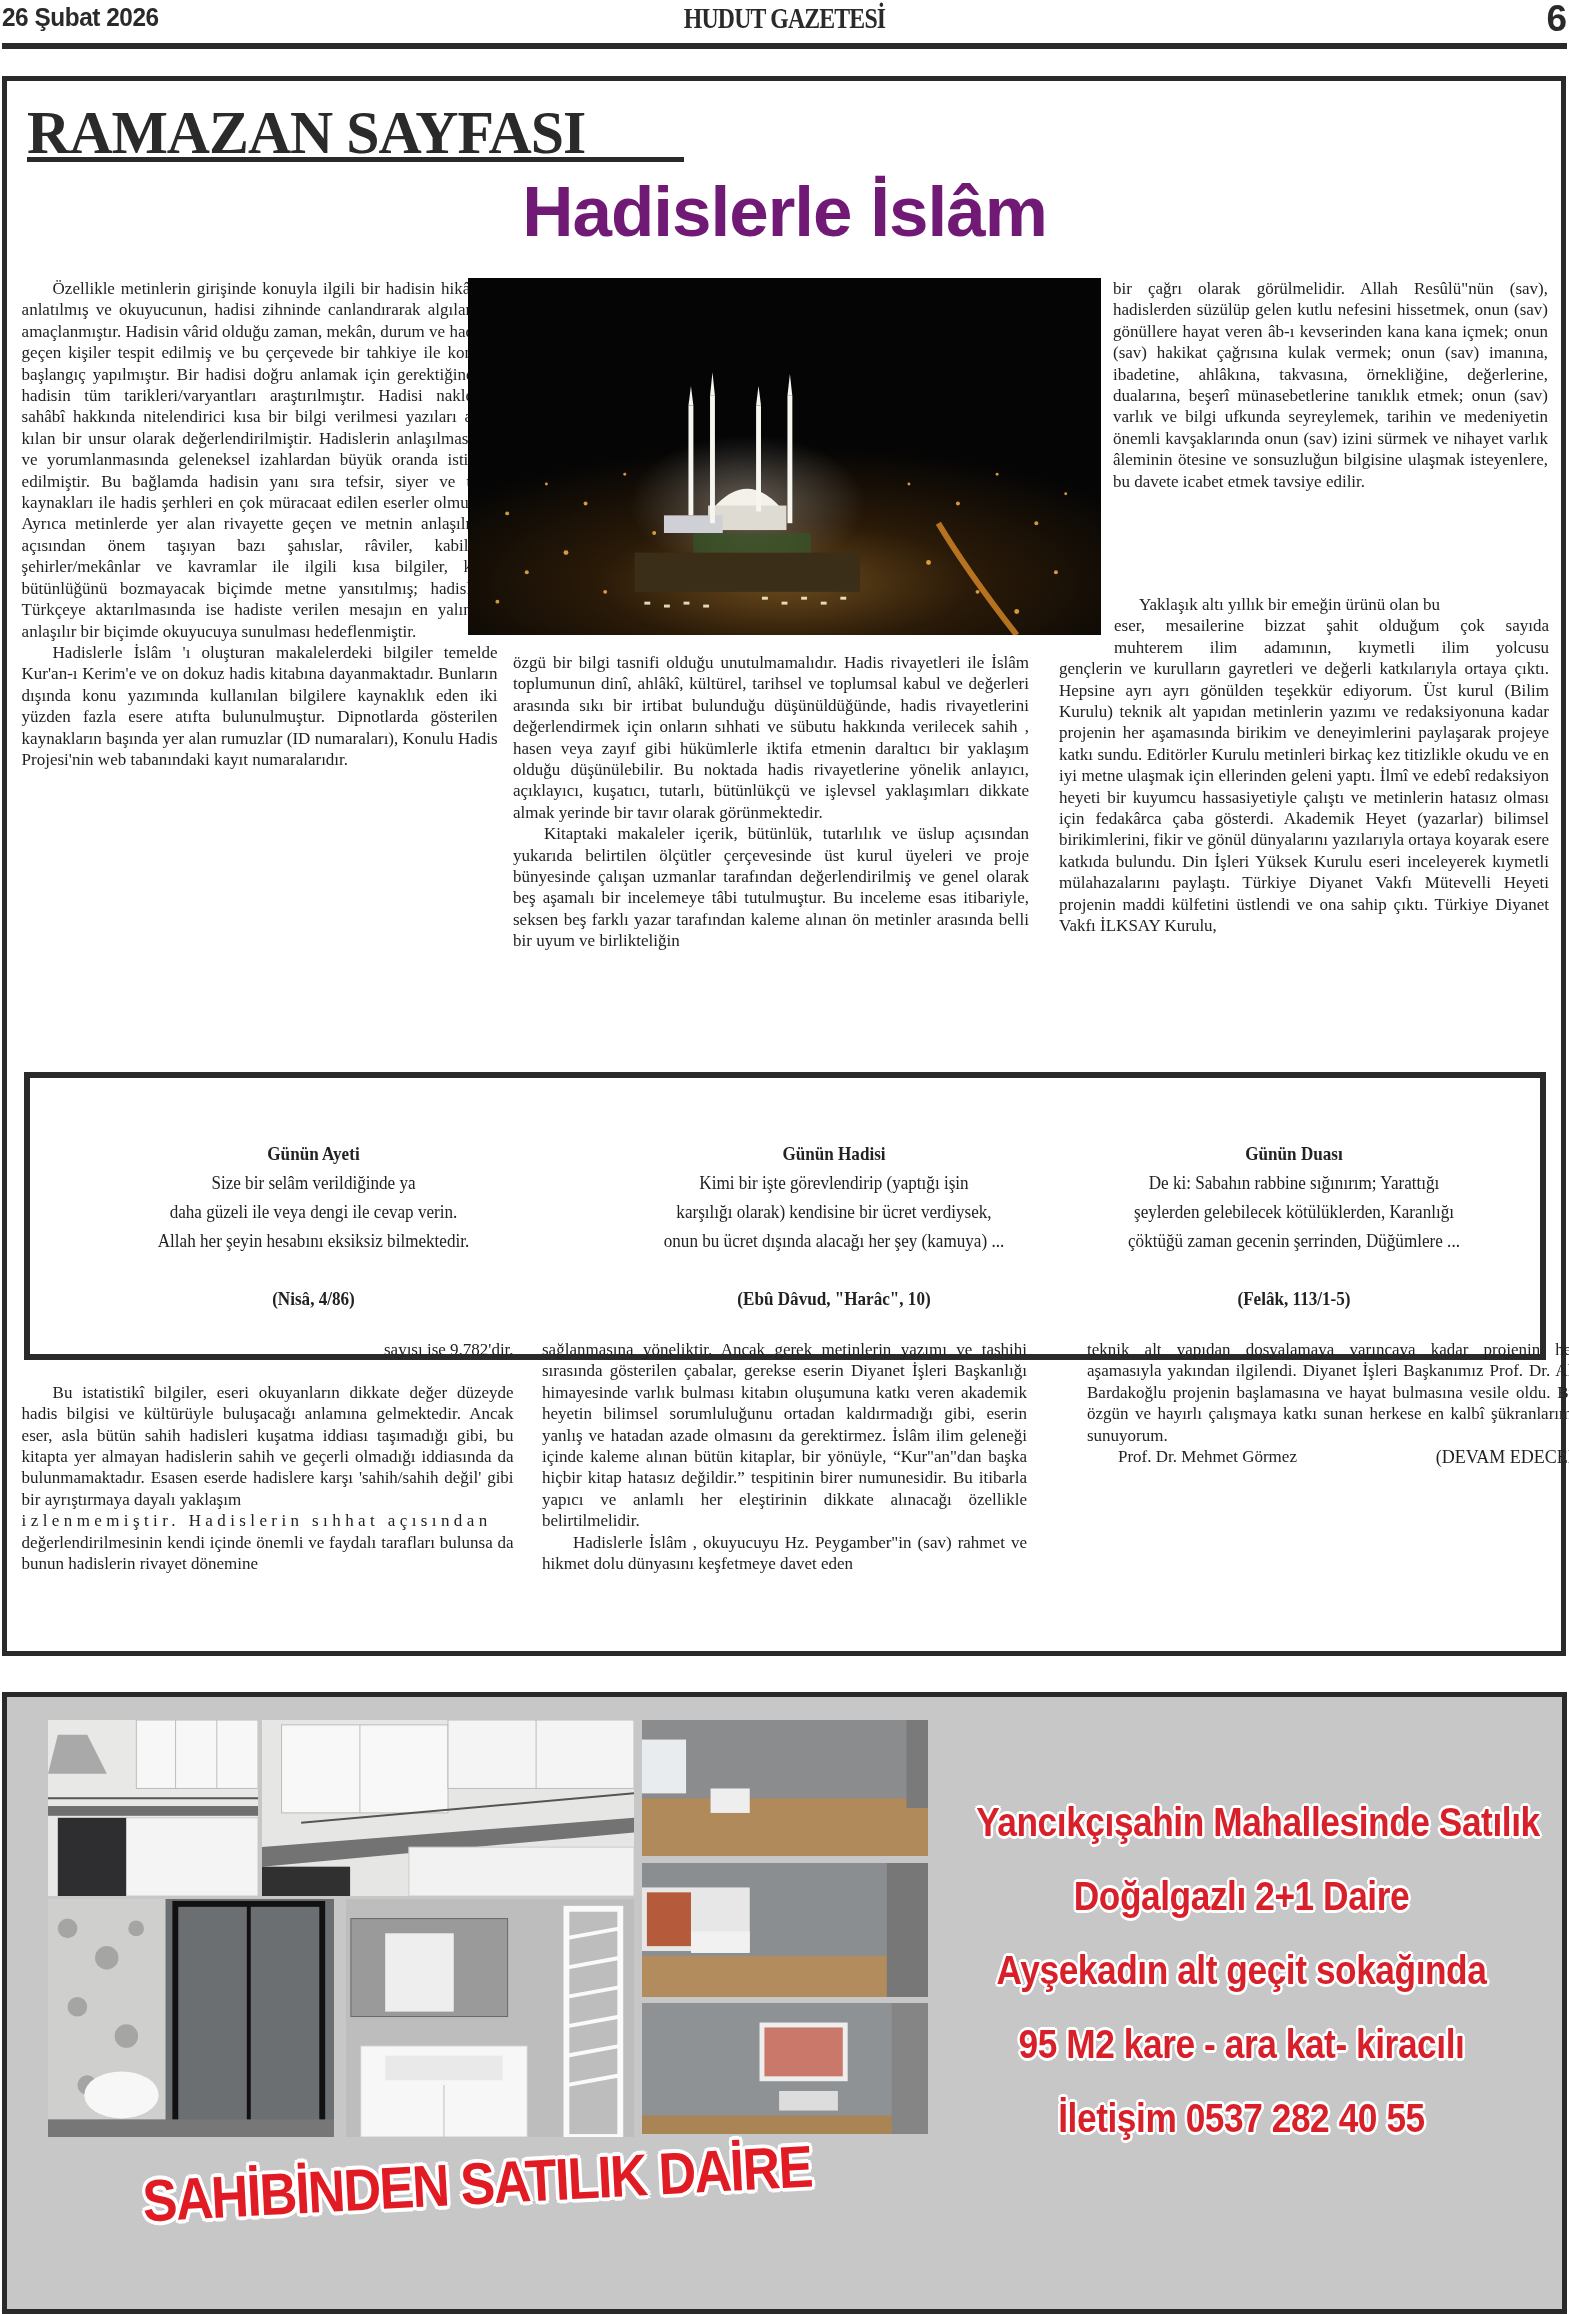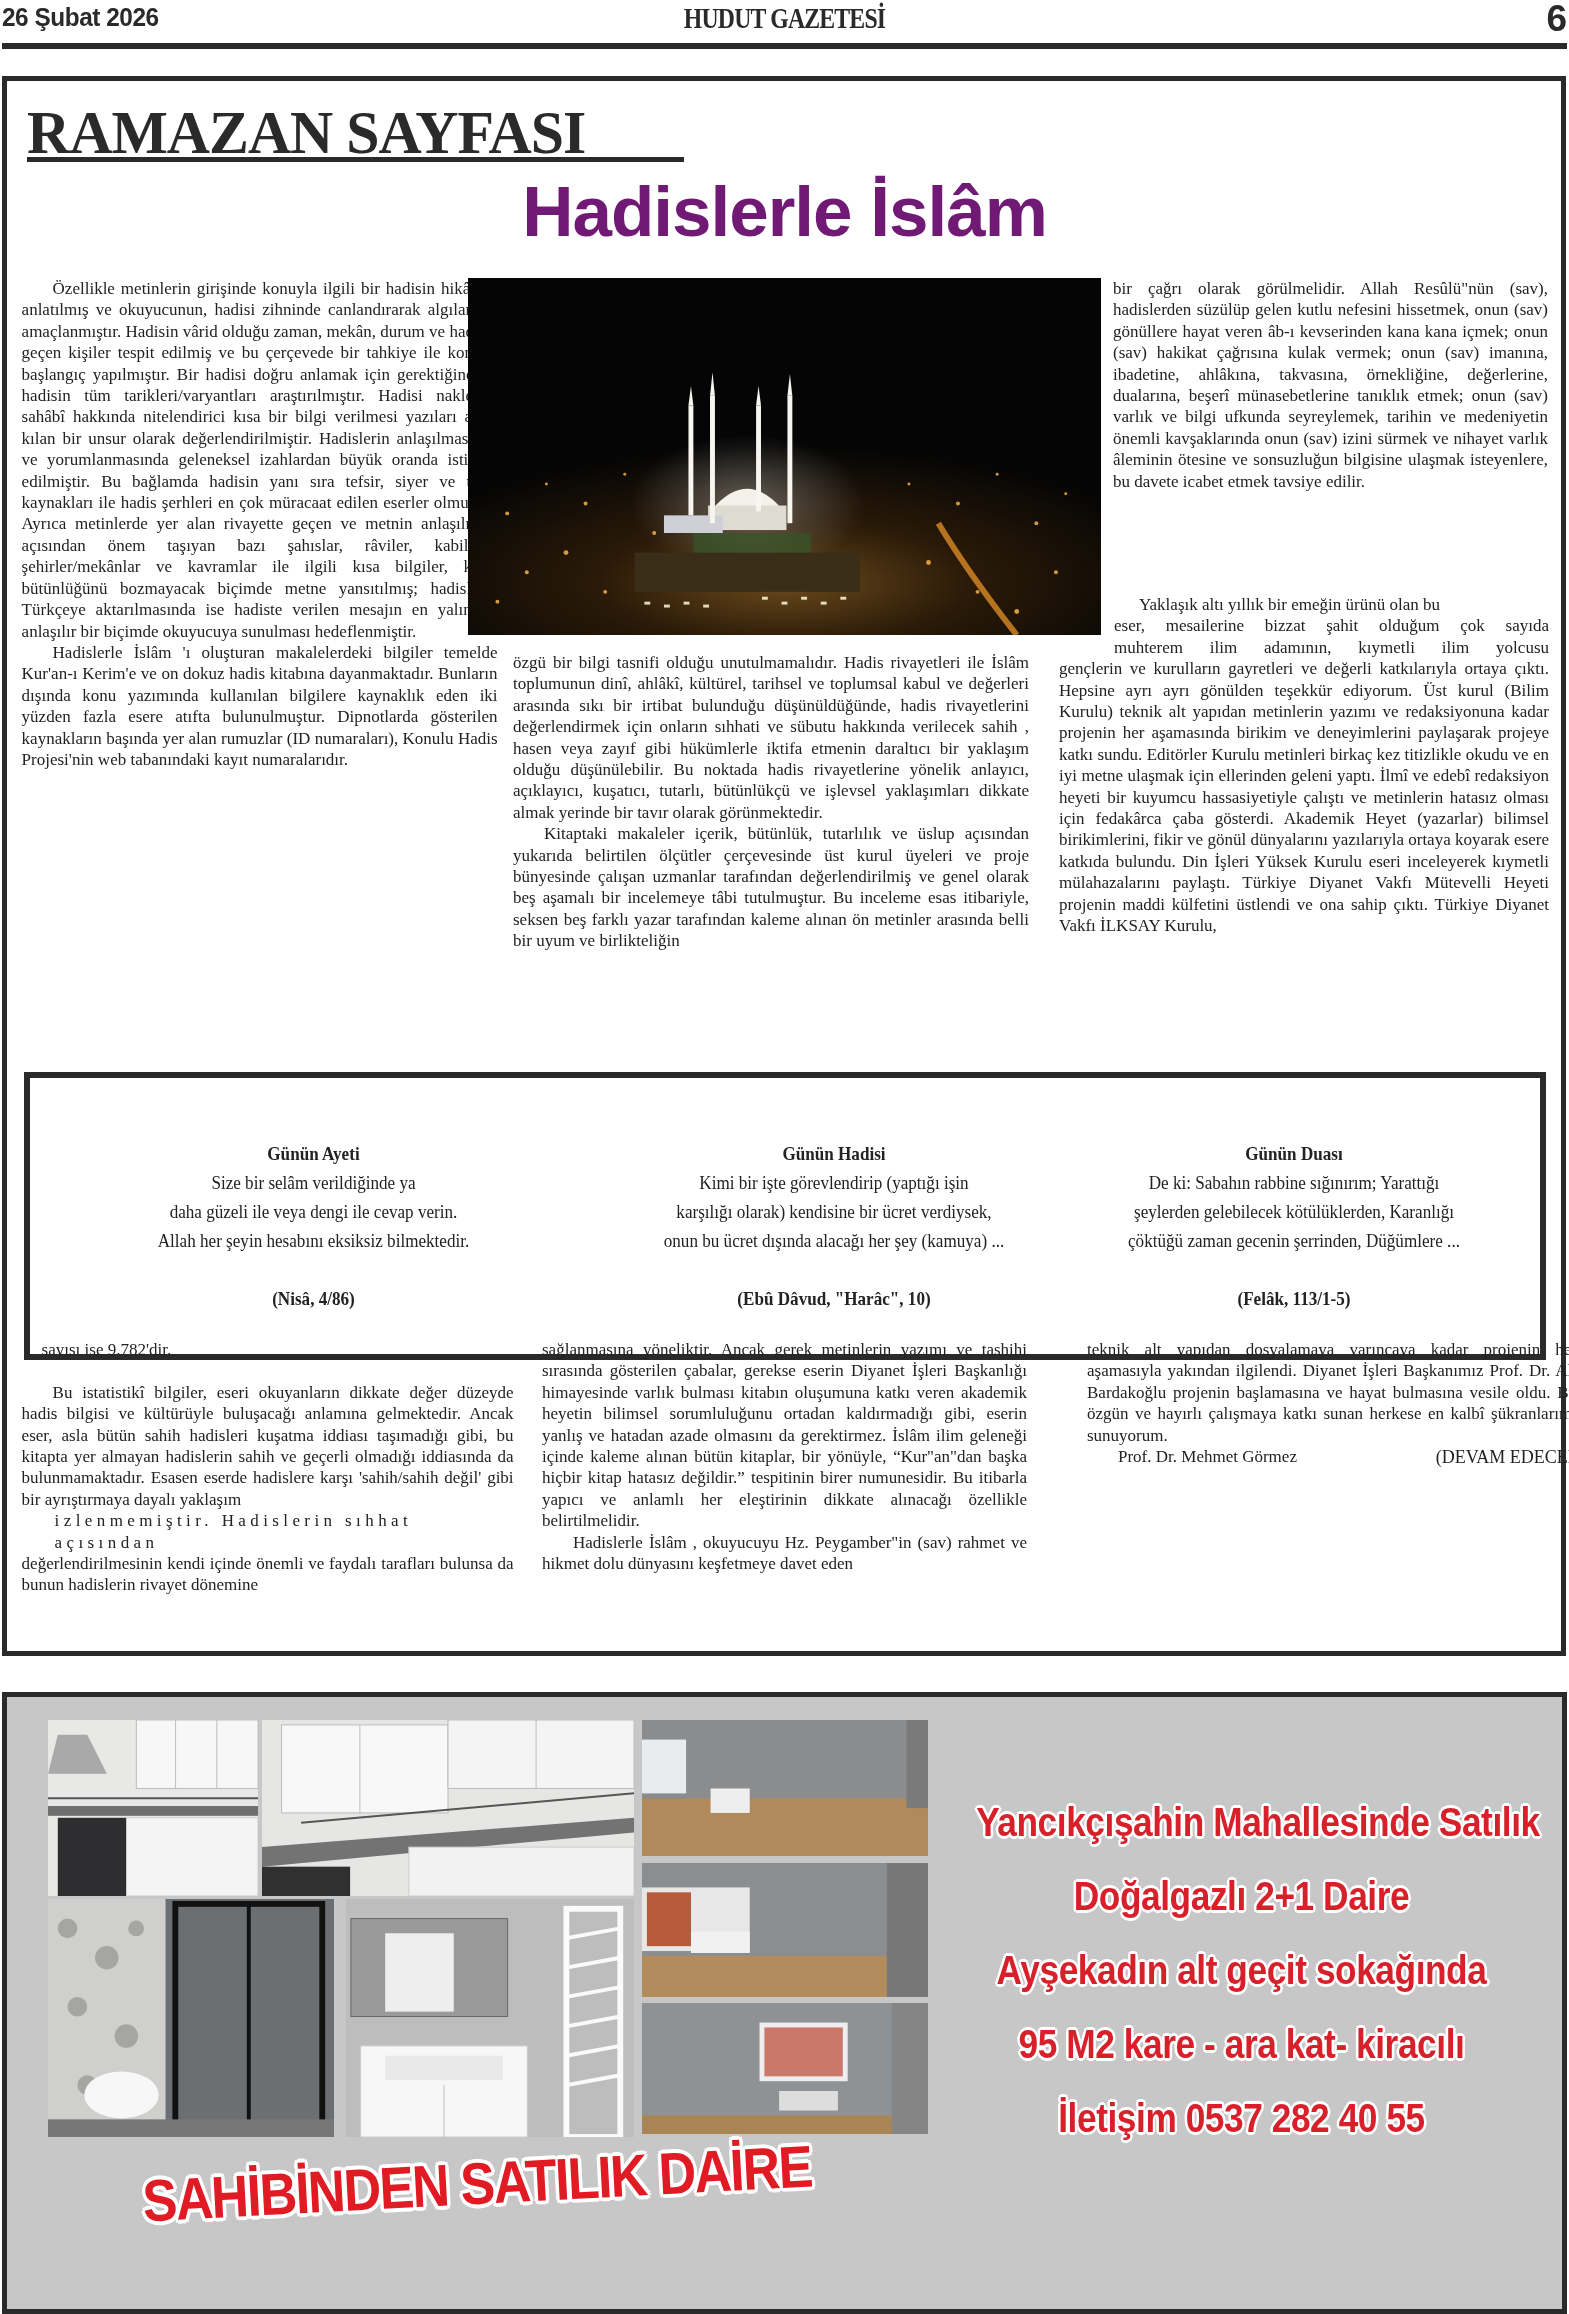--- a/index.html
+++ b/index.html
@@ -45,21 +45,21 @@
   .daily-1 { left: 19.6px; width: 529px; }
   .daily-2 { left: 510px; width: 588px; }
   .daily-3 { left: 980px; width: 568px; }
 
   .col-4 { left: 21.6px; top: 1339px; width: 492px; }
   .col-5 { left: 542px; top: 1339px; width: 485px; }
   .col-6 { left: 1059px; top: 1339px; width: 490px; margin-left: 28px; }
   .signature-row { position: relative; height: 21.6px; }
   .signature { position: absolute; left: 31px; top: 0; }
   .devam { position: absolute; right: -9.8px; top: 1px; font-weight: 400; font-size: 18px; }
-  .col .spaced { letter-spacing: 4.4px; text-align: left; margin-left: 33px; }
+  .col .spaced { letter-spacing: 4.4px; text-align: left; }
 
   
   .ad-frame { position: absolute; left: 2px; top: 1692px; width: 1565px; height: 622px; border: 5.9px solid #2a2a2a; background: #c7c7c7; overflow: hidden; }
   .photo { position: absolute; overflow: hidden; }
   .photo svg { display: block; width: 100%; height: 100%; }
   .p-kitchen1 { left: 41px; top: 22.5px; width: 210px; height: 176px; }
   .p-kitchen2 { left: 255px; top: 22.5px; width: 372px; height: 176px; }
   .p-room1 { left: 635px; top: 22.5px; width: 286px; height: 136px; }
   .p-room2 { left: 635px; top: 166px; width: 286px; height: 134px; }
   .p-room3 { left: 635px; top: 306px; width: 286px; height: 131px; }
@@ -190,21 +190,21 @@
   <div class="daily-col daily-3">
     <div class="d-title">Günün Duası</div>
     <div>De ki: Sabahın rabbine sığınırım; Yarattığı</div>
     <div>şeylerden gelebilecek kötülüklerden,  Karanlığı</div>
     <div>çöktüğü zaman gecenin şerrinden, Düğümlere ...</div>
     <div class="d-src">(Felâk, 113/1-5)</div>
   </div>
 </div>
 
 <div class="col col-4">
-  <p class="noindent" style="text-align:left;margin-left:20px;">sayısı ise 9.782'dir.</p>
+  <p class="noindent" style="text-align:right;margin-left:20px;">sayısı ise 9.782'dir.</p>
   <p class="gap">Bu istatistikî bilgiler, eseri okuyanların dikkate değer düzeyde hadis bilgisi ve kültürüyle buluşacağı anlamına gelmektedir. Ancak eser, asla bütün sahih hadisleri kuşatma iddiası taşımadığı gibi, bu kitapta yer almayan hadislerin sahih ve geçerli olmadığı iddiasında da bulunmamaktadır. Esasen eserde hadislere karşı 'sahih/sahih değil' gibi bir ayrıştırmaya dayalı yaklaşım</p>
   <p class="noindent spaced">izlenmemiştir. Hadislerin sıhhat açısından</p>
   <p class="noindent">değerlendirilmesinin kendi içinde önemli ve faydalı tarafları bulunsa da bunun hadislerin rivayet dönemine</p>
 </div>
 
 <div class="col col-5">
   <p class="noindent">sağlanmasına yöneliktir. Ancak gerek metinlerin yazımı ve tashihi sırasında gösterilen çabalar, gerekse eserin Diyanet İşleri Başkanlığı himayesinde varlık bulması kitabın oluşumuna katkı veren akademik heyetin bilimsel sorumluluğunu ortadan kaldırmadığı gibi, eserin yanlış ve hatadan azade olmasını da gerektirmez. İslâm ilim geleneği içinde kaleme alınan bütün kitaplar, bir yönüyle, “Kur"an"dan başka hiçbir kitap hatasız değildir.” tespitinin birer numunesidir. Bu itibarla yapıcı ve anlamlı her eleştirinin dikkate alınacağı özellikle belirtilmelidir.</p>
   <p>Hadislerle İslâm , okuyucuyu Hz. Peygamber"in (sav) rahmet ve hikmet dolu dünyasını keşfetmeye davet eden</p>
 </div>
 

